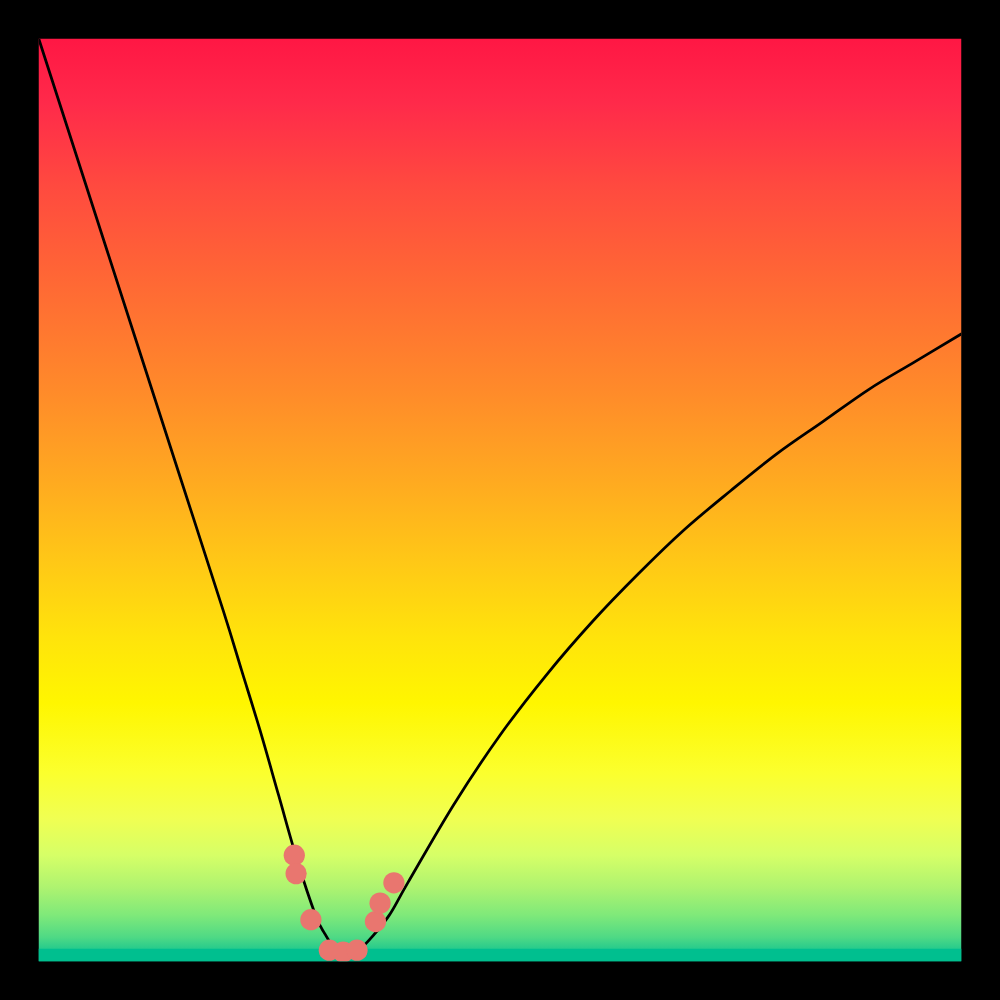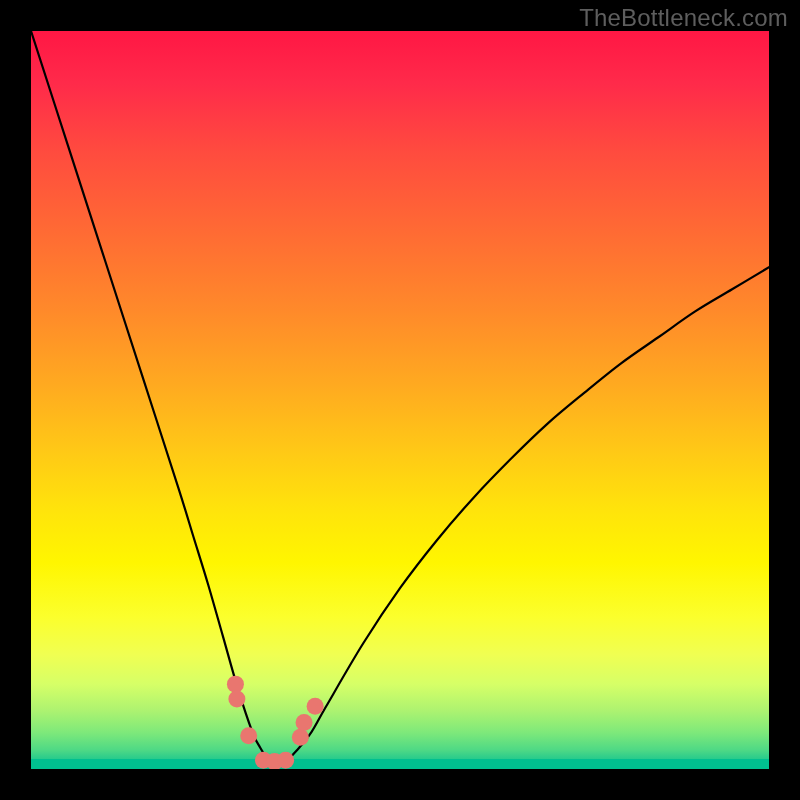--- a/index.html
+++ b/index.html
@@ -68,21 +68,20 @@
     bottom: 0;
     width: 100%;
     height: 10px;
     background: #00bf8f;
   }
 </style>
 </head>
 <body>
 
 <div class="frame">
-  <div class="watermark">TheBottleneck.com</div>
 
   <div class="plot">
     <div class="baseline-band"></div>
     <svg class="curve" viewBox="0 0 738 738">
       <path id="curve-path" fill="none" stroke="#000000" stroke-width="2.2" stroke-linecap="round" d="M 0.00 0.00 C 6.15 19.06, 24.60 76.26, 36.90 114.39 C 49.20 152.52, 61.50 190.65, 73.80 228.78 C 86.10 266.91, 98.40 305.04, 110.70 343.17 C 123.00 381.30, 138.99 430.50, 147.60 457.56 C 156.21 484.62, 157.44 489.54, 162.36 505.53 C 167.28 521.52, 172.20 536.89, 177.12 553.50 C 182.04 570.11, 186.96 587.94, 191.88 605.16 C 196.80 622.38, 201.72 640.83, 206.64 656.82 C 211.56 672.81, 217.71 691.26, 221.40 701.10 C 225.09 710.94, 226.32 711.56, 228.78 715.86 C 231.24 720.16, 233.70 724.47, 236.16 726.93 C 238.62 729.39, 241.08 730.00, 243.54 730.62 C 246.00 731.24, 248.46 731.24, 250.92 730.62 C 253.38 730.00, 255.84 728.77, 258.30 726.93 C 260.76 725.08, 261.99 723.85, 265.68 719.55 C 269.37 715.25, 275.52 708.48, 280.44 701.10 C 285.36 693.72, 286.59 690.03, 295.20 675.27 C 303.81 660.51, 319.80 632.22, 332.10 612.54 C 344.40 592.86, 356.70 574.41, 369.00 557.19 C 381.30 539.97, 393.60 524.35, 405.90 509.22 C 418.20 494.09, 430.50 479.95, 442.80 466.42 C 455.10 452.89, 467.40 440.34, 479.70 428.04 C 492.00 415.74, 504.30 403.69, 516.60 392.62 C 528.90 381.55, 541.20 371.71, 553.50 361.62 C 565.80 351.53, 578.10 341.32, 590.40 332.10 C 602.70 322.88, 615.00 314.88, 627.30 306.27 C 639.60 297.66, 651.90 288.44, 664.20 280.44 C 676.50 272.44, 688.80 265.68, 701.10 258.30 C 713.40 250.92, 731.85 239.85, 738.00 236.16"></path>
       <g id="marker-group">
           <circle cx="204.43" cy="653.13" r="8.5" fill="#e9766f"></circle>
           <circle cx="205.90" cy="667.89" r="8.5" fill="#e9766f"></circle>
           <circle cx="217.71" cy="704.79" r="8.5" fill="#e9766f"></circle>
           <circle cx="232.47" cy="729.14" r="8.5" fill="#e9766f"></circle>

